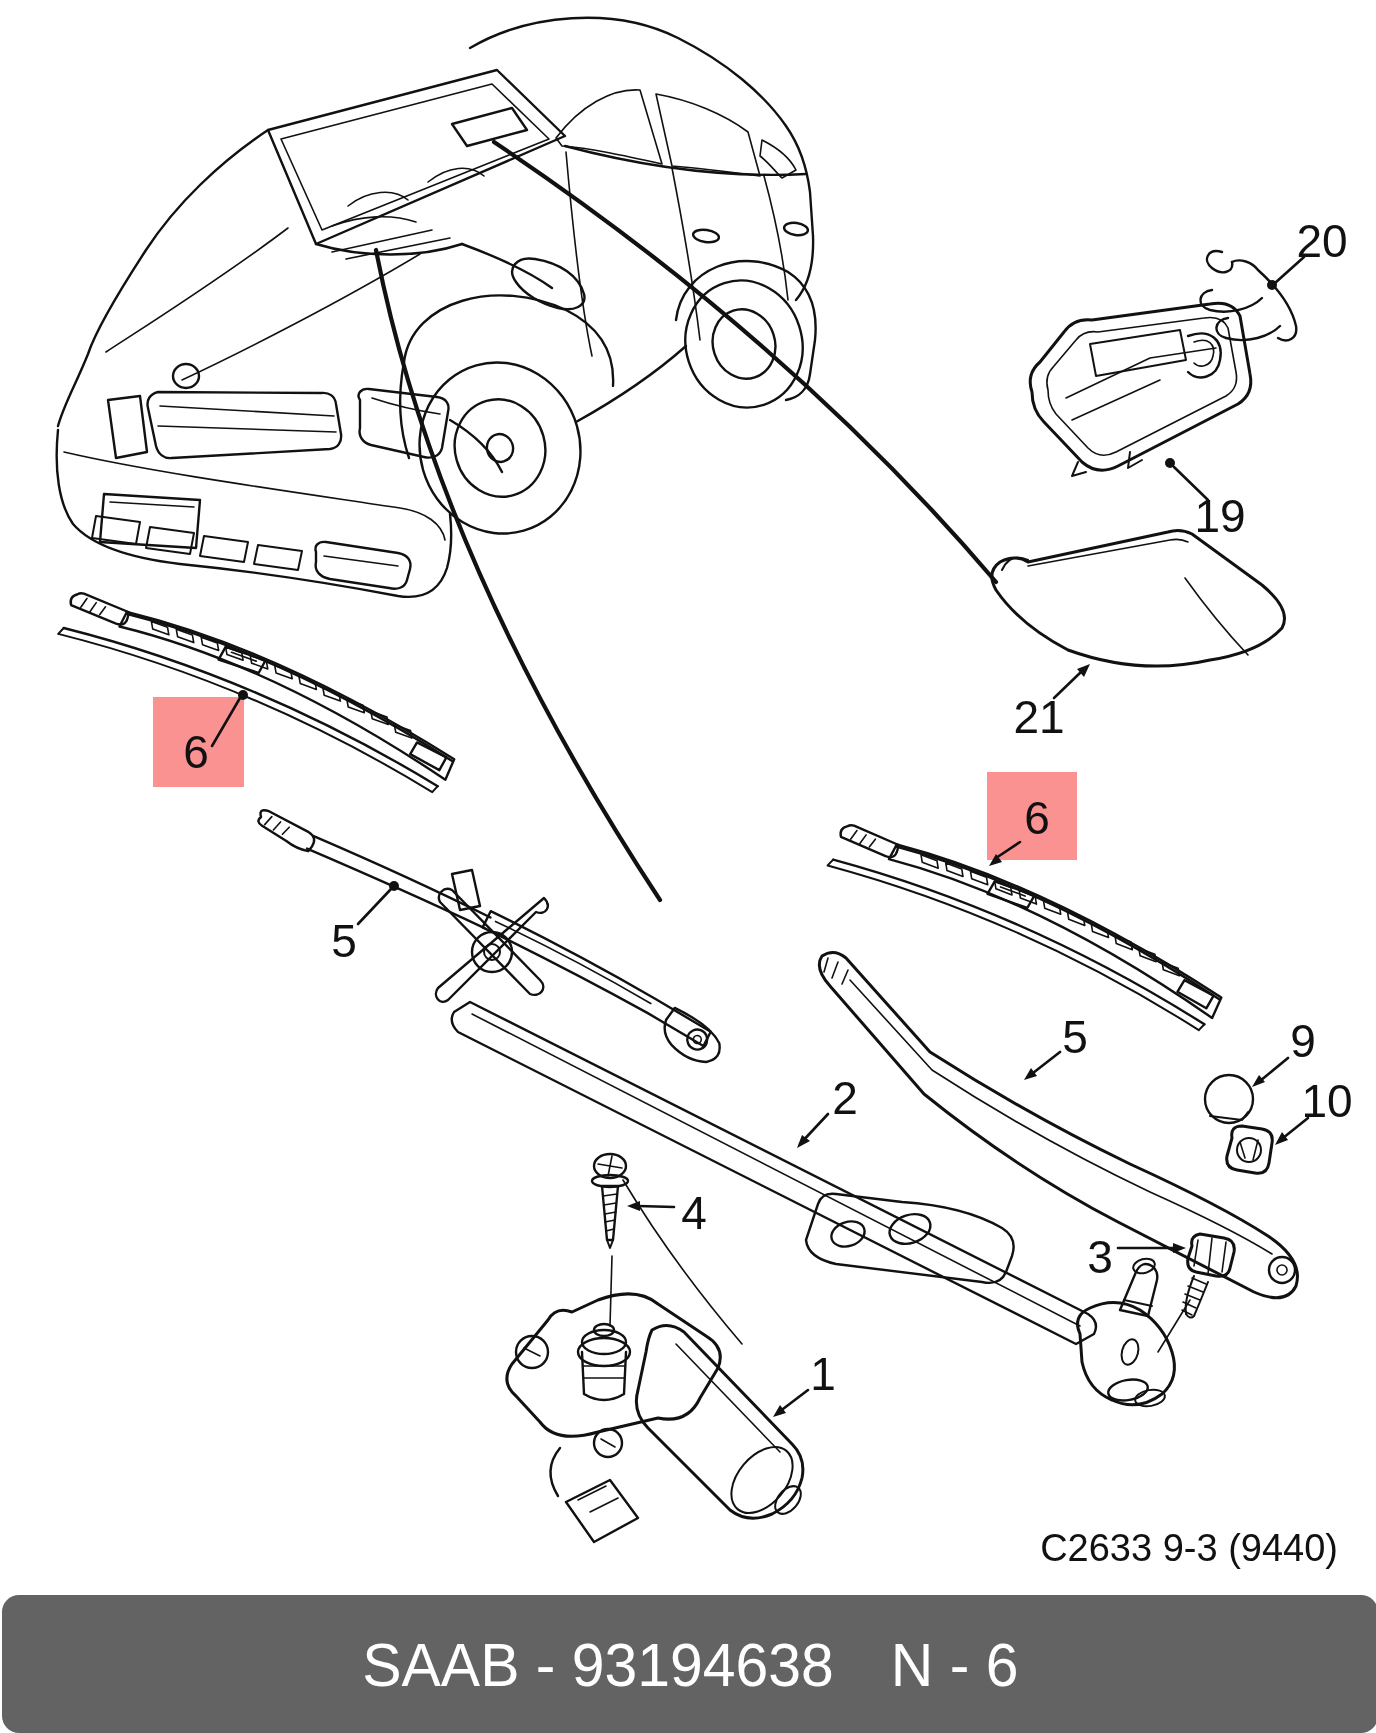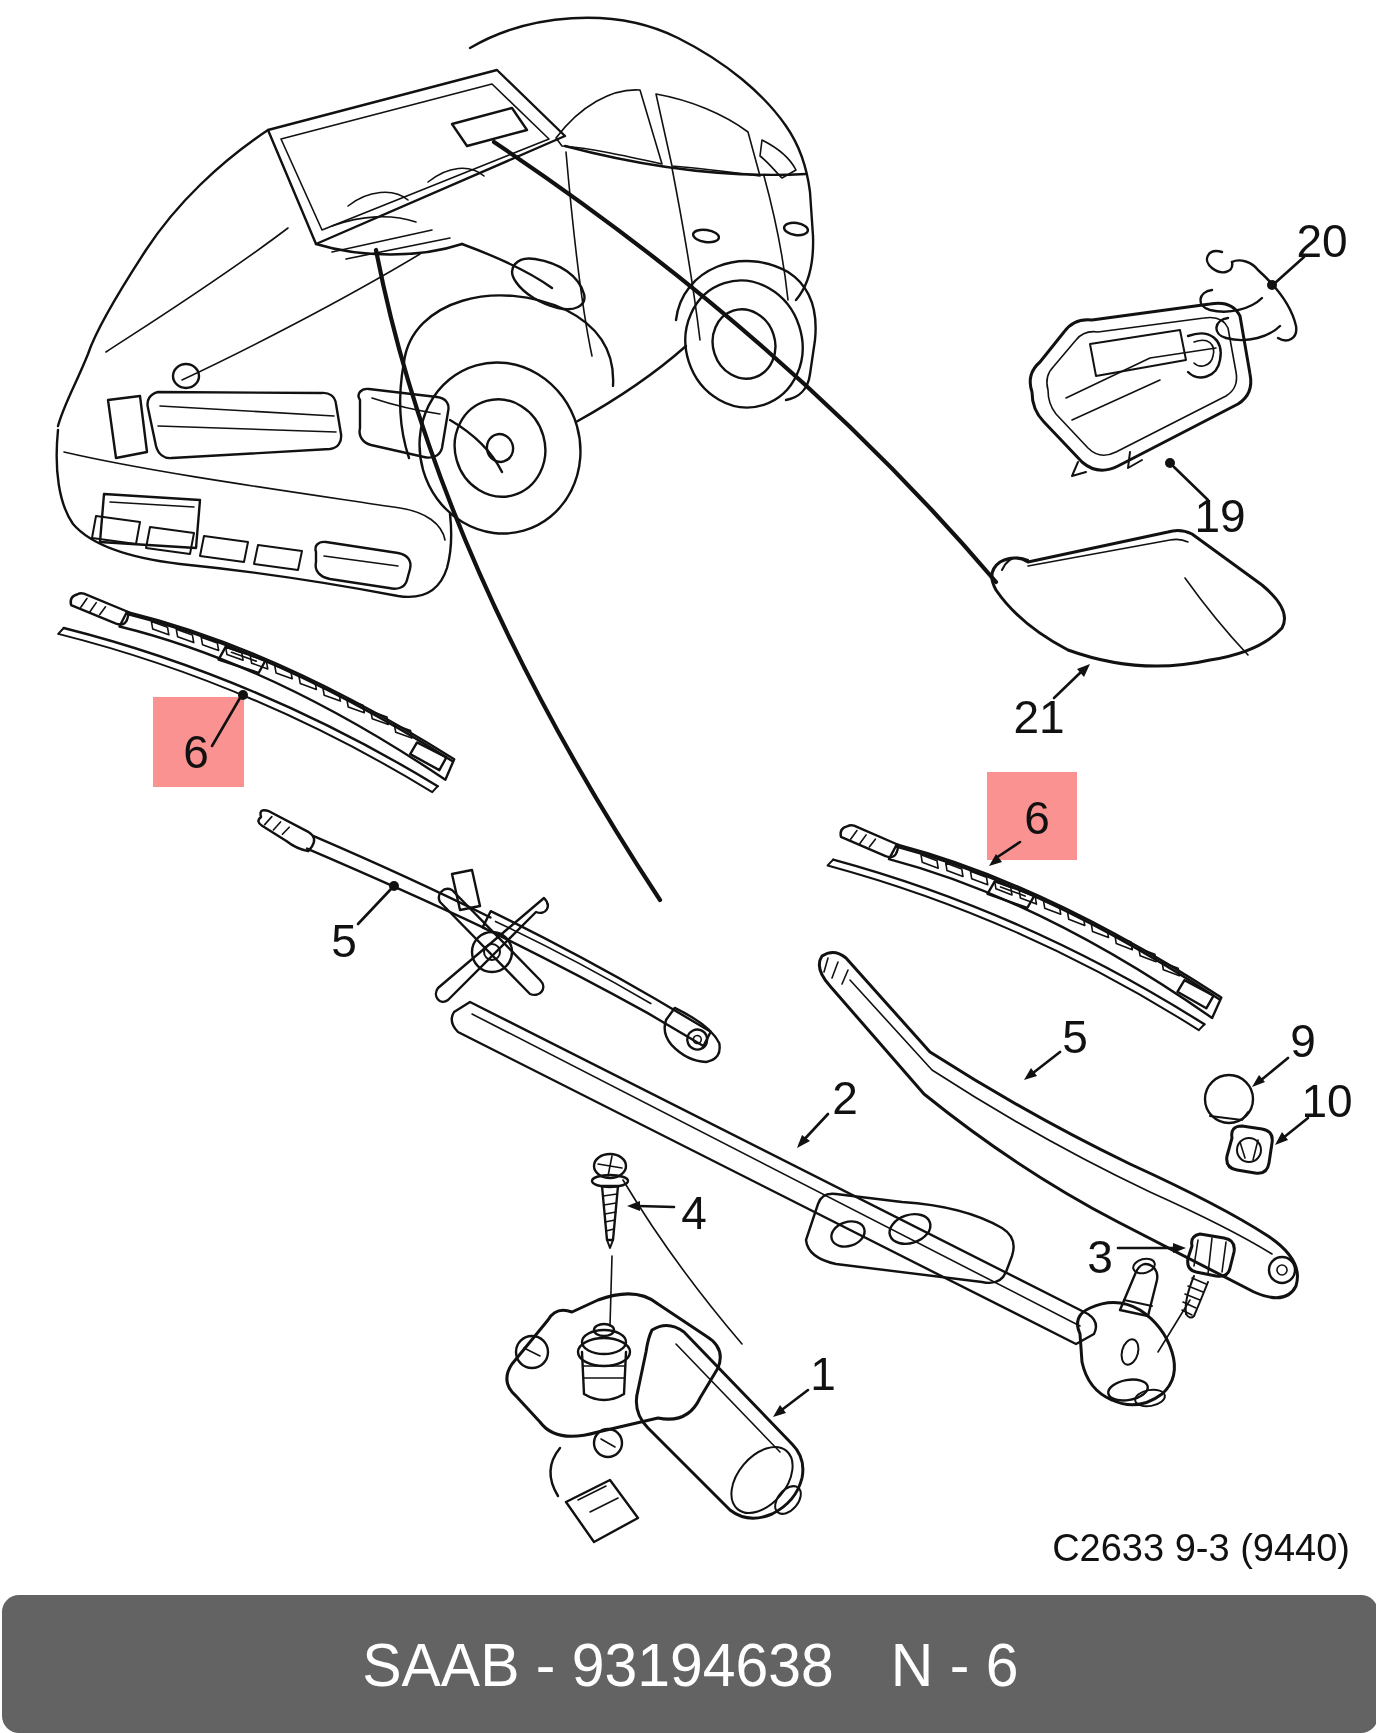--- a/index.html
+++ b/index.html
@@ -10,21 +10,21 @@
      stroke-linecap:round;stroke-linejoin:round;}
   .art .thin{stroke-width:1.6;}
   .art .mid{stroke-width:2;}
   .art .bold{stroke-width:3;}
   .art .pointer{stroke-width:4.2;}
   .art .leader{stroke-width:2.6;}
   .art text.callout{font-family:"Liberation Sans",sans-serif;font-size:46px;fill:#111111;
      stroke:none;text-anchor:middle;}
   .art .dot{fill:#111111;stroke:none;}
   .art .arrow{stroke:none;fill:#111111;}
-  .drawing-code{position:absolute;top:1527px;right:26px;font-size:38px;color:#111111;}
+  .drawing-code{position:absolute;top:1527px;right:38px;font-size:38px;color:#111111;}
   .footer-bar{position:absolute;left:2px;top:1595px;width:1376px;height:138px;
       display:flex;align-items:center;justify-content:center;border-radius:17px;}
   .footer-text{display:flex;align-items:baseline;gap:60px;font-size:62px;transform:scaleX(.95);}
 </style>
 </head>
 <body>
 
 <div class="stage">
 
   <svg class="art" width="1376" height="1733" viewBox="0 0 1376 1733">

